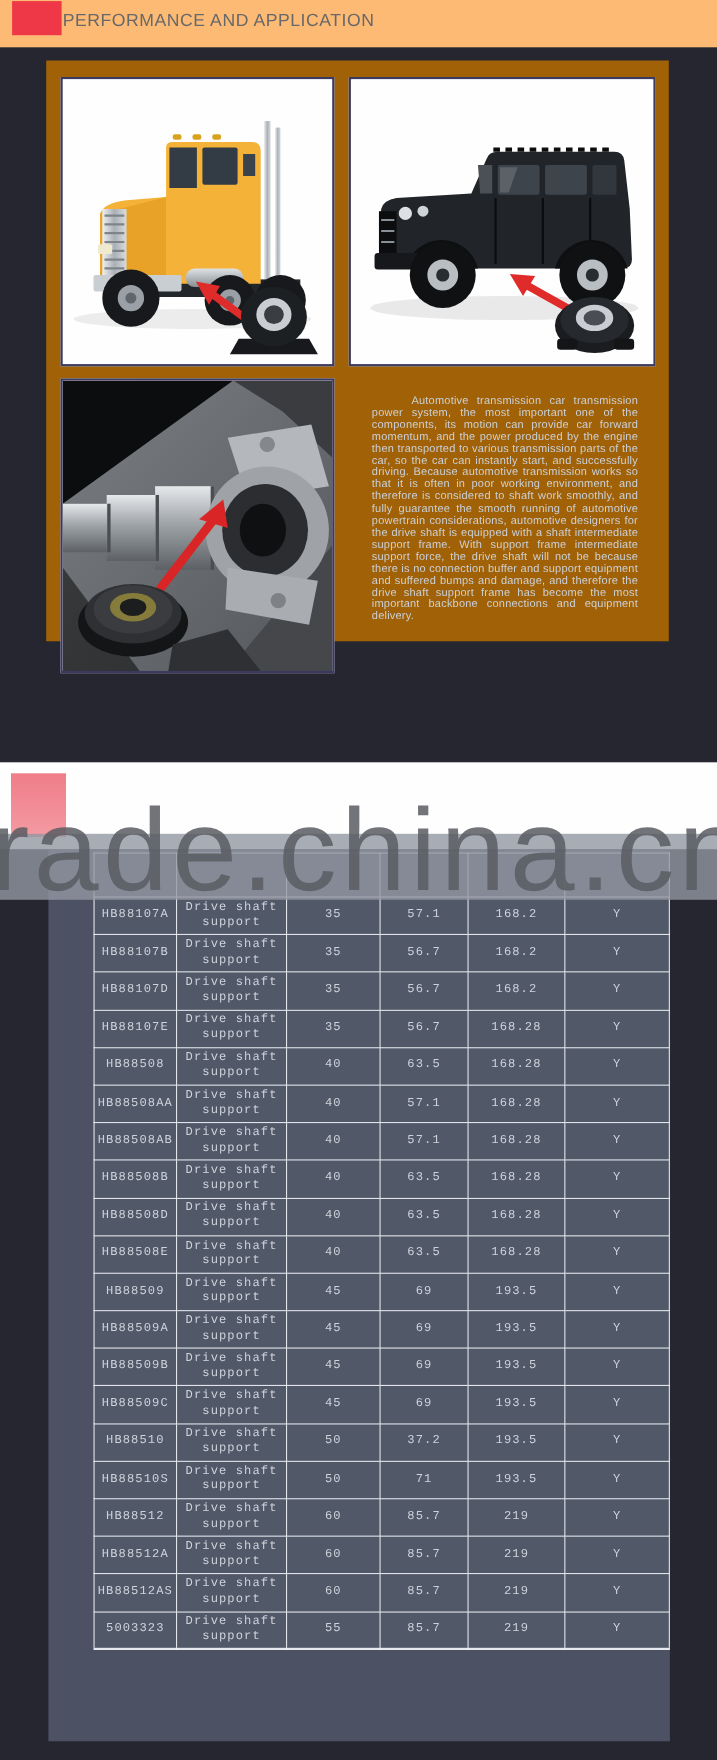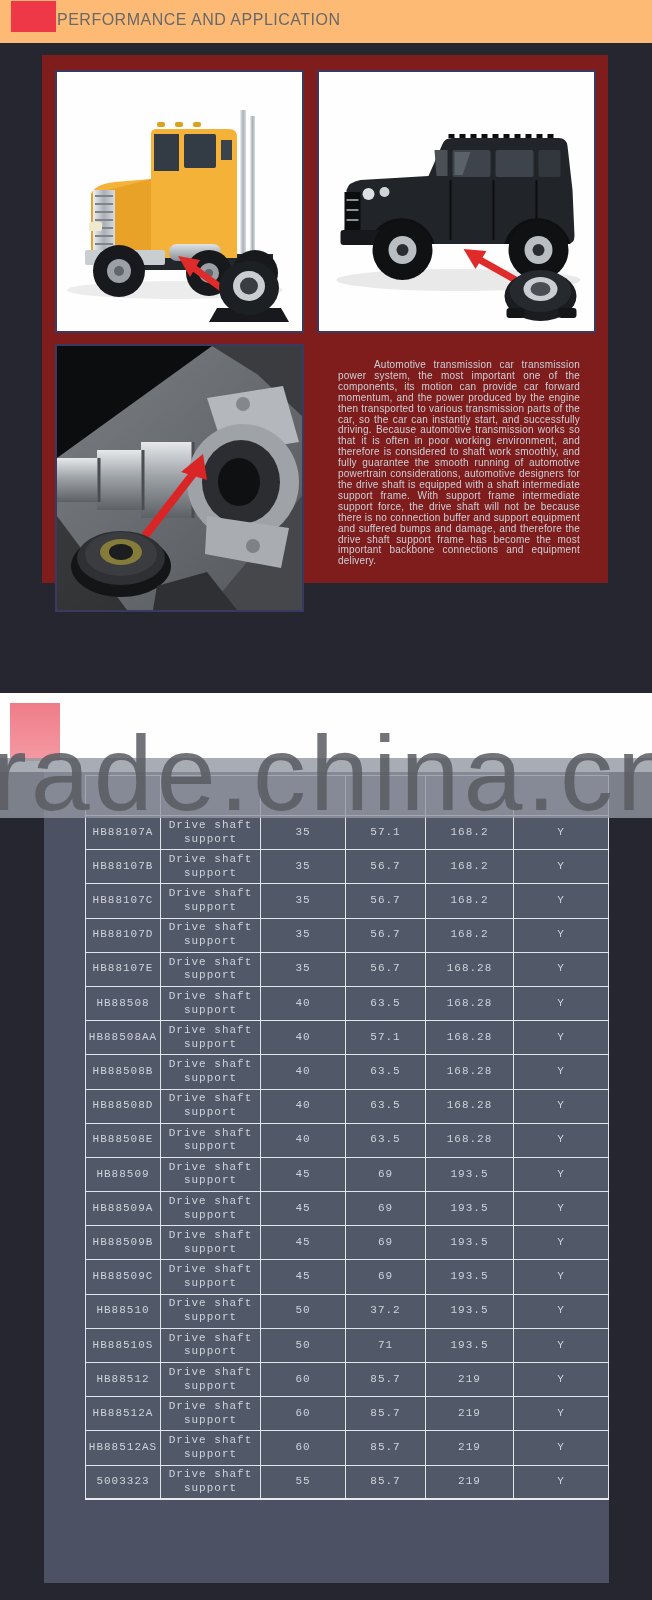--- a/index.html
+++ b/index.html
@@ -4,21 +4,21 @@
 <style>
   html,body{margin:0;padding:0;background:#25262f;}
   .page{position:relative;width:652px;height:1600px;overflow:hidden;background:#25262f;font-family:"Liberation Sans",sans-serif;}
 
   
   .band1{position:absolute;left:0;top:0;width:652px;height:43px;background:#fdba74;padding-left:43px;}
   .accent-sq{position:absolute;left:11px;top:1px;width:45px;height:31px;background:#ee3847;}
   .sec-title{position:absolute;left:57px;top:0;height:43px;line-height:40px;font-size:16px;letter-spacing:.5px;color:#67686a;font-weight:400;margin:0;}
 
   
-  .panel1{position:absolute;left:42px;top:55px;width:566px;height:528px;background:#7f1d1d;}
+  .panel1{position:absolute;left:42px;top:55px;width:566px;height:528px;background:#a16207;}
   .imgbox{position:absolute;background:#fefefe;border:2px solid #3a3960;box-sizing:border-box;overflow:hidden;}
   .box-tl{left:13px;top:15px;width:249px;height:263px;}
   .box-tr{left:275px;top:15px;width:279px;height:263px;}
   .box-bl{left:13px;top:289px;width:249px;height:268px;}
   .imgbox svg{display:block;width:100%;height:100%;}
   .desc{position:absolute;left:296px;top:305px;width:242px;height:240px;margin:0;
         font-size:10px;line-height:10.9px;color:#cad0d8;text-align:justify;text-align-last:justify;
         text-indent:36px;letter-spacing:.2px;}
 
   
@@ -252,53 +252,53 @@
         </tr>
         <tr>
           <td>HB88107B</td>
           <td>Drive shaft support</td>
           <td>35</td>
           <td>56.7</td>
           <td>168.2</td>
           <td>Y</td>
         </tr>
         <tr>
-          <td>HB88107C</td>
+          <td>HB88107D</td>
           <td>Drive shaft support</td>
           <td>35</td>
           <td>56.7</td>
           <td>168.2</td>
           <td>Y</td>
         </tr>
         <tr>
-          <td>HB88107D</td>
+          <td>HB88107E</td>
           <td>Drive shaft support</td>
           <td>35</td>
           <td>56.7</td>
-          <td>168.2</td>
-          <td>Y</td>
-        </tr>
-        <tr>
-          <td>HB88107E</td>
-          <td>Drive shaft support</td>
-          <td>35</td>
-          <td>56.7</td>
           <td>168.28</td>
           <td>Y</td>
         </tr>
         <tr>
           <td>HB88508</td>
           <td>Drive shaft support</td>
           <td>40</td>
           <td>63.5</td>
           <td>168.28</td>
           <td>Y</td>
         </tr>
         <tr>
           <td>HB88508AA</td>
+          <td>Drive shaft support</td>
+          <td>40</td>
+          <td>57.1</td>
+          <td>168.28</td>
+          <td>Y</td>
+        </tr>
+        <tr>
+          <td>HB88508AB</td>
           <td>Drive shaft support</td>
           <td>40</td>
           <td>57.1</td>
           <td>168.28</td>
           <td>Y</td>
         </tr>
         <tr>
           <td>HB88508B</td>
           <td>Drive shaft support</td>
           <td>40</td>

